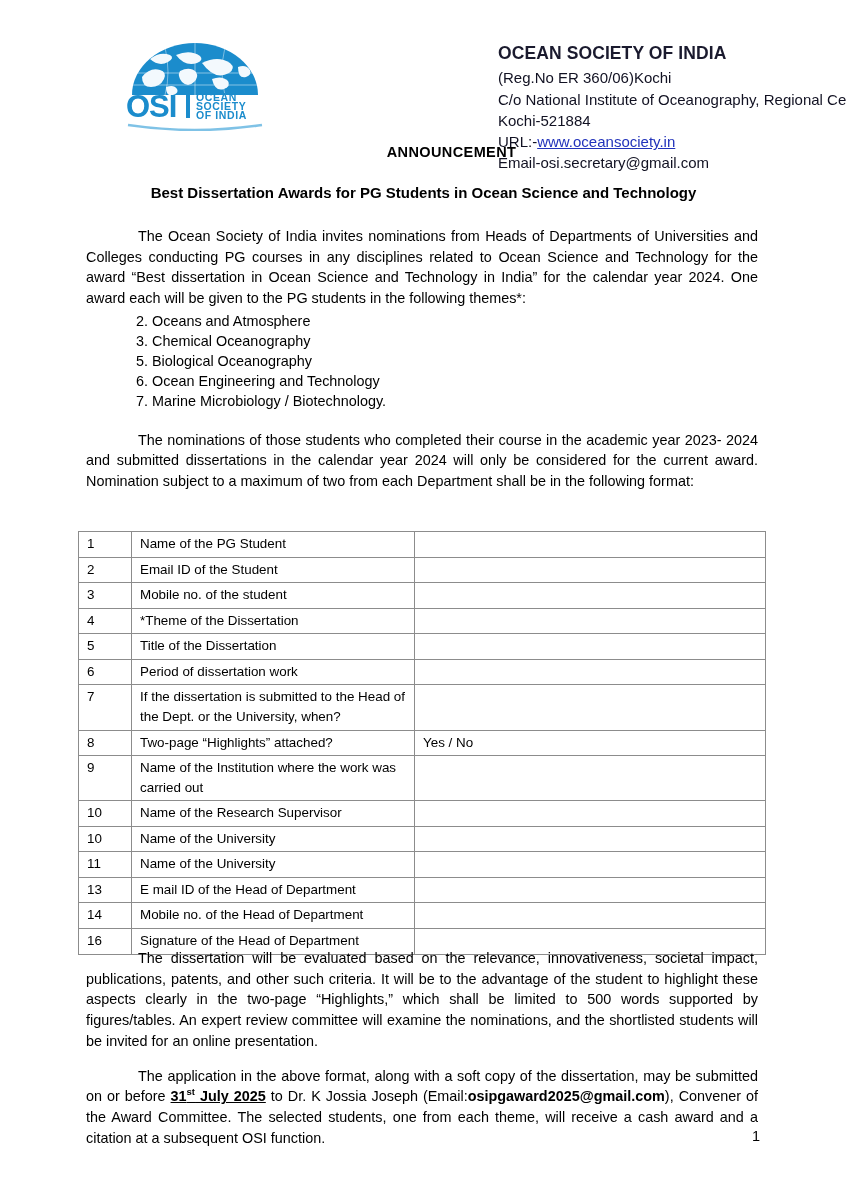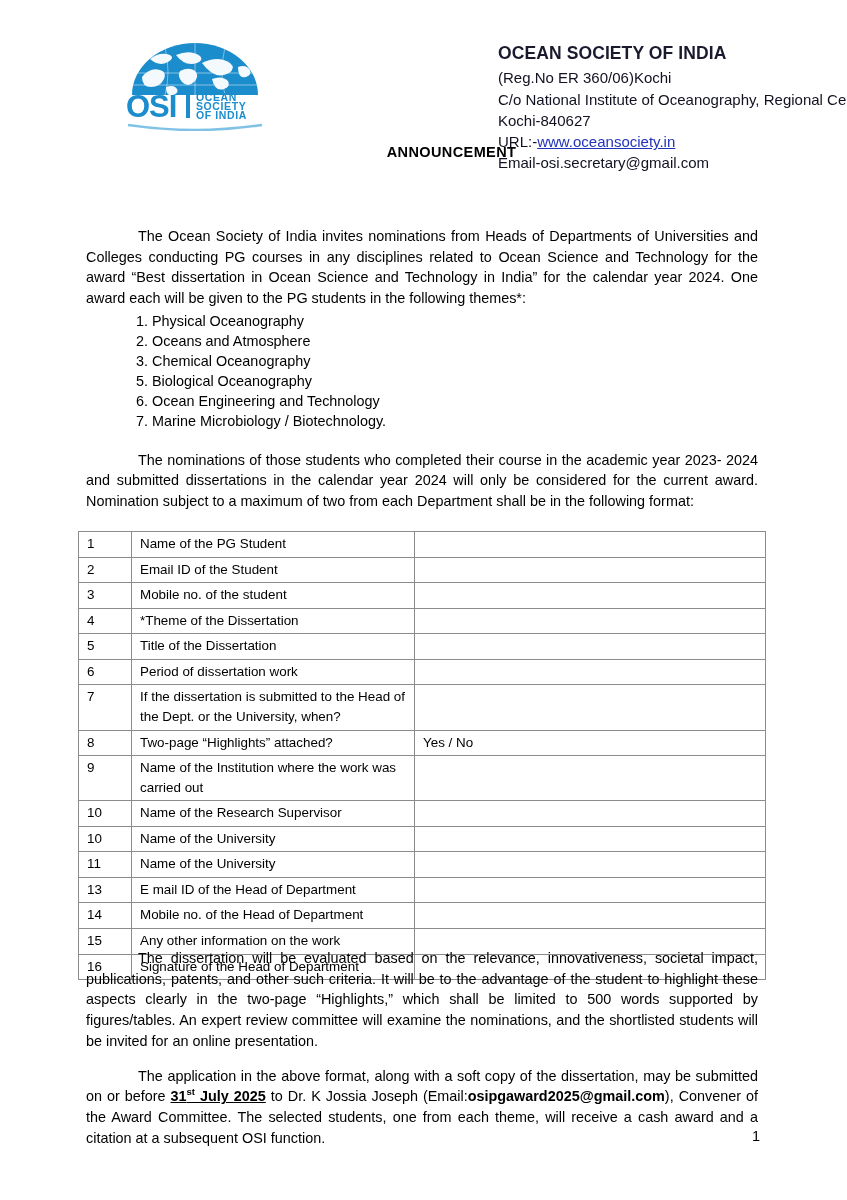--- a/index.html
+++ b/index.html
@@ -207,33 +207,33 @@
         <text x="76" y="77" font-family="Liberation Sans, sans-serif" font-size="10.5" font-weight="bold" fill="#1b8ccc" letter-spacing="0.6">SOCIETY</text>
         <text x="76" y="86" font-family="Liberation Sans, sans-serif" font-size="10.5" font-weight="bold" fill="#1b8ccc" letter-spacing="0.6">OF INDIA</text>
       </svg>
     </div>
 
     <div class="org-block">
       <div class="org-name">OCEAN SOCIETY OF INDIA</div>
       <div class="org-lines">
         <div>(Reg.No ER 360/06)Kochi</div>
         <div>C/o National Institute of Oceanography, Regional Centre,</div>
-        <div>Kochi-840627</div>
+        <div>Kochi-521884</div>
         <div><span class="org-url-label">URL:-</span><span class="org-url">www.oceansociety.in</span></div>
         <div>Email-osi.secretary@gmail.com</div>
       </div>
     </div>
   </div>
 
   <div class="announcement">ANNOUNCEMENT</div>
+  <div class="subtitle">Best Dissertation Awards for PG Students in Ocean Science and Technology</div>
 
   <div class="body-area">
     <p class="para">The Ocean Society of India invites nominations from Heads of Departments of Universities and Colleges conducting PG courses in any disciplines related to Ocean Science and Technology for the award “Best dissertation in Ocean Science and Technology in India” for the calendar year 2024.  One award each will be given to the PG students in the following themes*:</p>
     <ul class="themes">
-      <li>1. Physical Oceanography</li>
       <li>2. Oceans and Atmosphere</li>
       <li>3. Chemical Oceanography</li>
       <li>5. Biological Oceanography</li>
       <li>6. Ocean Engineering and Technology</li>
       <li>7. Marine Microbiology / Biotechnology.</li>
     </ul>
     <div class="gap-c"></div>
     <p class="para">The nominations of those students who completed their course in the academic year 2023- 2024 and submitted dissertations in the calendar year 2024 will only be considered for the current award. Nomination subject to a maximum of two from each Department shall be in the following format:</p>
   </div>
 
@@ -303,25 +303,20 @@
         <td class="num">13</td>
         <td class="label">E mail ID of the Head of Department</td>
         <td class="value"></td>
       </tr>
       <tr>
         <td class="num">14</td>
         <td class="label">Mobile no. of the Head of Department</td>
         <td class="value"></td>
       </tr>
       <tr>
-        <td class="num">15</td>
-        <td class="label">Any other information on the work</td>
-        <td class="value"></td>
-      </tr>
-      <tr>
         <td class="num">16</td>
         <td class="label">Signature of the Head of Department</td>
         <td class="value"></td>
       </tr>
     </tbody>
   </table>
 
   <div class="lower-area">
     <p class="para">The dissertation will be evaluated based on the relevance, innovativeness, societal impact, publications, patents, and other such criteria. It will be to the advantage of the student to highlight these aspects clearly in the two-page “Highlights,” which shall be limited to 500 words supported by figures/tables. An expert review committee will examine the nominations, and the shortlisted students will be invited for an online presentation.</p>
     <div class="gap-b"></div>

